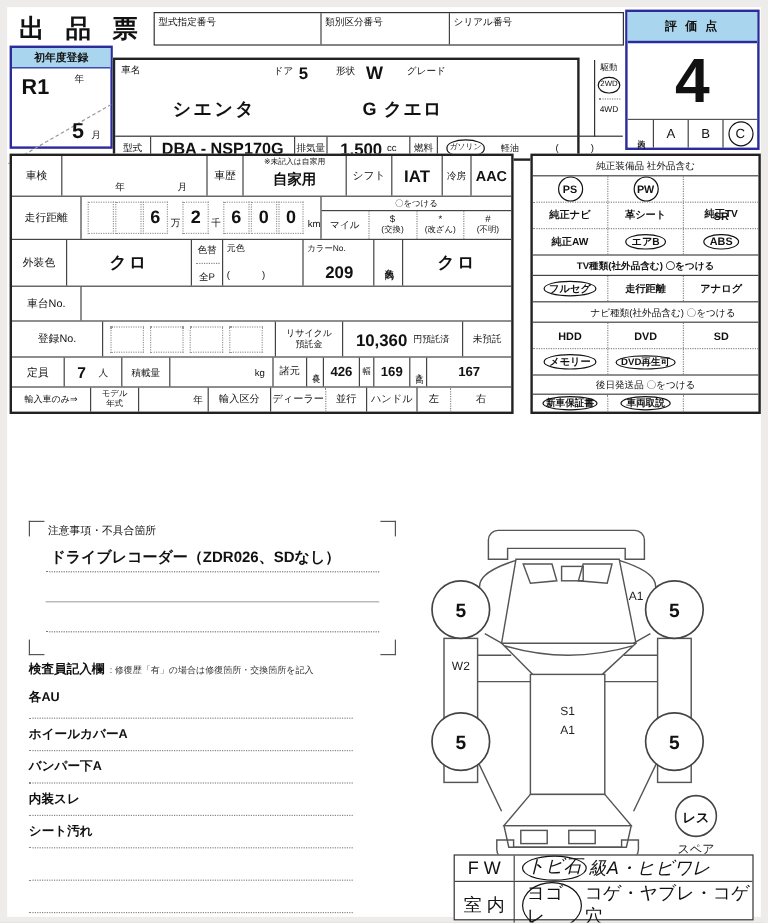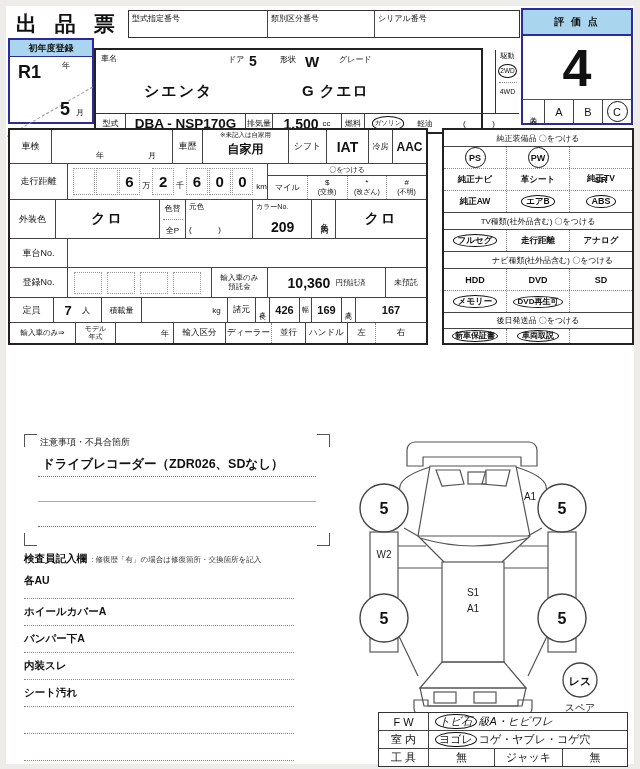--- a/index.html
+++ b/index.html
@@ -5,21 +5,21 @@
   html,body{margin:0;padding:0;background:#d8d6d2;}
   #screen{position:relative;width:640px;height:769px;background:#edecea;overflow:hidden;
           font-family:"Liberation Sans","DejaVu Sans",sans-serif;color:#111;}
   .a{position:absolute;box-sizing:border-box;}
   .fx{display:flex;box-sizing:border-box;}
   .col{display:flex;flex-direction:column;box-sizing:border-box;}
   .ct{display:flex;align-items:center;justify-content:center;box-sizing:border-box;}
   .b{font-weight:bold;}
   .pre{white-space:pre;}
   .s6{font-size:6.5px;} .s7{font-size:7px;} .s75{font-size:7.5px;} .s8{font-size:8px;}
-  .s85{font-size:8.5px;} .s9{font-size:9px;} .s95{font-size:11px;} .s10{font-size:10px;}
+  .s85{font-size:8.5px;} .s9{font-size:9px;} .s95{font-size:15px;} .s10{font-size:10px;}
   .s11{font-size:11px;} .s12{font-size:12px;} .s13{font-size:13px;} .s14{font-size:14px;}
   .s15{font-size:15px;} .s16{font-size:16px;} .s18{font-size:18px;}
   .br{border-right:1px solid #444;} .brd{border-right:1px dotted #888;}
   .bb{border-bottom:1px solid #444;} .bbd{border-bottom:1px dotted #888;}
   .ell{border:1.5px solid #111;border-radius:50%;padding:0 4px;display:inline-block;line-height:1.25;}
   .crc{border:1.5px solid #111;border-radius:50%;width:19px;height:19px;display:inline-flex;
        align-items:center;justify-content:center;}
   .dbox{border:1px dotted #999;width:20px;height:25px;display:inline-flex;align-items:center;
         justify-content:center;font-weight:bold;font-size:15px;margin-right:1px;}
   .vt{writing-mode:vertical-rl;text-orientation:upright;letter-spacing:-1px;line-height:1;}
@@ -172,29 +172,29 @@
         <span class="vt s8">内装色</span>
         </div>
       <div class="ct b s14" style="flex:1;letter-spacing:2px;">クロ</div>
     </div>
 
     <div class="fx bb" style="height:29px;">
       <div class="ct s9 br" style="width:58px;">車台No.</div>
     </div>
 
     <div class="fx bb" style="height:30px;">
-      <div class="ct s9 br" style="width:58px;">登録No.</div>
+      <div class="ct s9 br" style="width:76px;">登録No.</div>
       <div class="fx br" style="width:144px;align-items:center;padding-left:6px;gap:5px;">
         <span style="width:26px;height:20px;border:1px dotted #999;display:inline-block;"></span>
         <span style="width:26px;height:20px;border:1px dotted #999;display:inline-block;"></span>
         <span style="width:26px;height:20px;border:1px dotted #999;display:inline-block;"></span>
         <span style="width:26px;height:20px;border:1px dotted #999;display:inline-block;"></span>
       </div>
       <div class="col ct s75 br" style="width:56px;line-height:1.15;">
-        <span>輸入車のみ</span>
+        <span>リサイクル</span>
           <span>預託金</span>
         </div>
       <div class="ct br" style="flex:1;gap:5px;">
         <span class="b s14">10,360</span>
         <span class="s75">円預託済</span>
         </div>
       <div class="ct s8" style="width:40px;">未預託</div>
     </div>
 
     <div class="fx bb" style="height:25px;align-items:stretch;">
@@ -227,21 +227,21 @@
       <div class="ct s85 br" style="width:52px;">輸入区分</div>
       <div class="ct s85 brd" style="width:46px;">ディーラー</div>
       <div class="ct s85 br" style="width:34px;">並行</div>
       <div class="ct s85 br" style="width:42px;">ハンドル</div>
       <div class="ct s85 brd" style="width:28px;">左</div>
       <div class="ct s85" style="flex:1;">右</div>
     </div>
   </div>
 
   <div class="a col" style="left:442px;top:128px;width:192px;height:217px;border:2px solid #222;background:#fff;">
-    <div class="ct s8 bb" style="height:17px;">純正装備品 〇をつける</div>
+    <div class="ct s8 bb" style="height:17px;">純正装備品 社外品含む</div>
     <div class="fx bbd" style="height:22px;">
       <div class="ct brd" style="flex:1;">
           <span class="crc s9 b">PS</span>
         </div>
       <div class="ct brd" style="flex:1;">
           <span class="crc s9 b">PW</span>
         </div>
       <div class="ct s85 b" style="flex:1;margin-top:32px;">純正TV</div>
     </div>
     <div class="fx bbd" style="height:22px;">
@@ -251,21 +251,21 @@
     </div>
     <div class="fx bb" style="height:22px;">
       <div class="ct s85 b brd" style="flex:1;">純正AW</div>
       <div class="ct brd" style="flex:1;">
           <span class="ell s85 b">エアB</span>
         </div>
       <div class="ct" style="flex:1;">
           <span class="ell s9 b">ABS</span>
         </div>
     </div>
-    <div class="ct s8 bb" style="height:17px;">TV種類(社外品含む) 〇をつける</div>
+    <div class="ct s8 bb" style="height:17px;font-weight:bold;">TV種類(社外品含む) 〇をつける</div>
     <div class="fx bb" style="height:22px;">
       <div class="ct brd" style="flex:1;">
           <span class="ell s85 b">フルセグ</span>
         </div>
       <div class="ct s85 b brd" style="flex:1;">走行距離</div>
       <div class="ct s85 b" style="flex:1;">アナログ</div>
     </div>
     <div class="ct s8 bb" style="height:17px;padding-left:29px;">ナビ種類(社外品含む) 〇をつける</div>
     <div class="fx bbd" style="height:22px;">
       <div class="ct s9 b brd" style="flex:1;">HDD</div>

